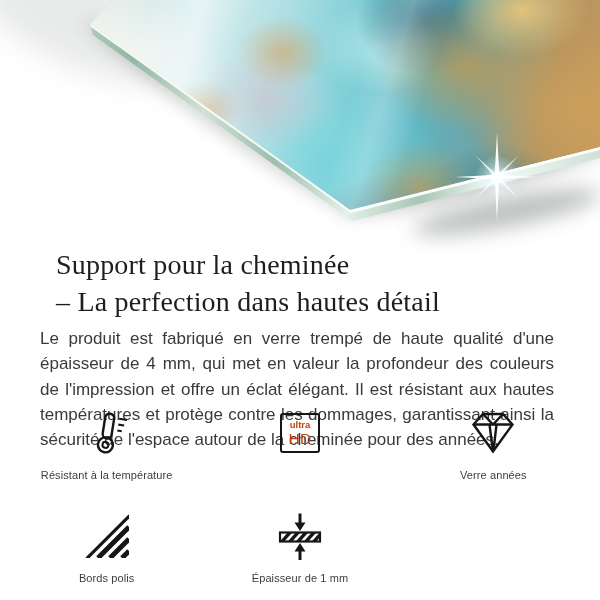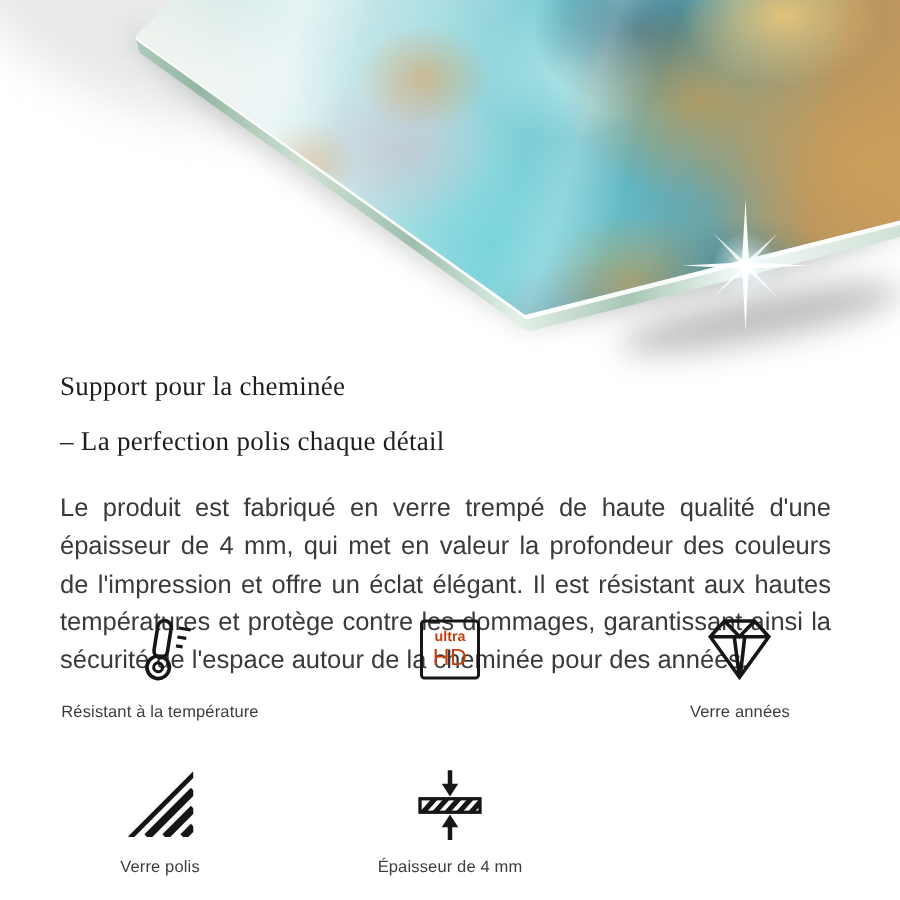--- a/index.html
+++ b/index.html
@@ -43,22 +43,22 @@
       radial-gradient(180px 130px at 36% 55%, rgba(207,234,236,.95), rgba(207,234,236,0) 78%),
       radial-gradient(140px 110px at 20% 28%, rgba(250,249,246,.95), rgba(250,249,246,0) 75%),
       linear-gradient(100deg,#f7f4ee 6%,#e9efe9 14%,#cfe9ea 30%,#a8dde2 46%,
         #7accd4 58%,#5fb4c2 68%,#6fa3a4 78%,#b3925f 88%,#c99d5d 100%);}
   .glass-art::after{content:"";position:absolute;inset:0;
     background:linear-gradient(107deg, rgba(255,255,255,0) 22%, rgba(255,255,255,.5) 30%,
       rgba(255,255,255,.1) 37%, rgba(255,255,255,0) 45%, rgba(255,255,255,0) 56%,
       rgba(255,255,255,.22) 61%, rgba(255,255,255,0) 67%);}
   .sparkle{position:absolute;left:450px;top:131px;width:94px;height:92px;}
   
-  .title{position:absolute;left:40px;top:227px;font-family:"Liberation Serif", serif;
-    font-weight:400;font-size:18px;line-height:37px;color:#1e1e1e;letter-spacing:.2px;z-index:3;}
+  .title{position:absolute;left:56px;top:227px;font-family:"Liberation Serif", serif;
+    font-weight:400;font-size:28px;line-height:37px;color:#1e1e1e;letter-spacing:.2px;z-index:3;}
   .desc{position:absolute;left:40px;top:309px;width:514px;font-size:17px;line-height:25.3px;
     color:#3a3a3a;text-align:justify;z-index:3;}
   
   .features{position:absolute;left:10px;top:403px;width:580px;display:grid;
     grid-template-columns:repeat(3,1fr);z-index:3;}
   .fcell{display:flex;flex-direction:column;align-items:center;padding-top:5px;height:98px;}
   .ficon{height:50px;display:flex;align-items:center;justify-content:center;}
   .flabel{margin-top:11px;font-size:11px;color:#3d3d3d;text-align:center;letter-spacing:.1px;}
   .hd-box{width:36px;height:36px;border:2.6px solid #161616;border-radius:3px;
     display:flex;flex-direction:column;align-items:center;justify-content:center;
@@ -93,21 +93,21 @@
       <g transform="rotate(45 47 46)">
         <polygon points="47,16 48.6,44 47,76 45.4,44" opacity=".8"></polygon>
         <polygon points="17,46 47,44.4 77,46 47,47.6" opacity=".8"></polygon>
       </g>
     </g>
   </svg>
 </div>
 
 <h1 class="title">
   <span style="display:block">Support pour la cheminée</span>
-  <span style="display:block">– La perfection polis chaque détail</span>
+  <span style="display:block">– La perfection dans hautes détail</span>
 </h1>
 
 <p class="desc">Le produit est fabriqué en verre trempé de haute qualité d'une épaisseur de 4 mm, qui met en valeur la profondeur des couleurs de l'impression et offre un éclat élégant. Il est résistant aux hautes températures et protège contre les dommages, garantissant ainsi la sécurité de l'espace autour de la cheminée pour des années.</p>
 
 <div class="features">
 
   <div class="fcell">
     <div class="ficon">
       <svg width="48" height="48" viewBox="0 0 48 48">
         <g class="st" transform="rotate(9 24 26)">
@@ -152,21 +152,21 @@
             </clipPath>
           </defs>
         <g clip-path="url(#tri)" stroke="#161616" stroke-width="5">
           <line x1="3" y1="46" x2="46" y2="3"></line>
           <line x1="15" y1="46" x2="46" y2="15"></line>
           <line x1="27" y1="46" x2="46" y2="27"></line>
           <line x1="39" y1="46" x2="46" y2="39"></line>
         </g>
       </svg>
     </div>
-    <div class="flabel">Verre polis</div>
+    <div class="flabel">Bords polis</div>
   </div>
 
   <div class="fcell">
     <div class="ficon">
       <svg width="48" height="48" viewBox="0 0 48 48">
         <defs>
             <clipPath id="bar">
               <rect x="4" y="20.5" width="40" height="9"></rect>
             </clipPath>
           </defs>
@@ -179,16 +179,16 @@
             <line x1="18" y1="34" x2="34" y2="16"></line>
             <line x1="26" y1="34" x2="42" y2="16"></line>
             <line x1="34" y1="34" x2="50" y2="16"></line>
           </g>
           <rect x="4" y="20.5" width="40" height="9" fill="none" stroke-width="2.2"></rect>
           <polygon points="18.5,39.5 29.5,39.5 24,31" fill="#161616" stroke="none"></polygon>
           <line x1="24" y1="39" x2="24" y2="48" stroke-width="3"></line>
         </g>
       </svg>
     </div>
-    <div class="flabel">Épaisseur de 4 mm</div>
+    <div class="flabel">Épaisseur de 1 mm</div>
   </div>
 
 </div>
 
 </body></html>

